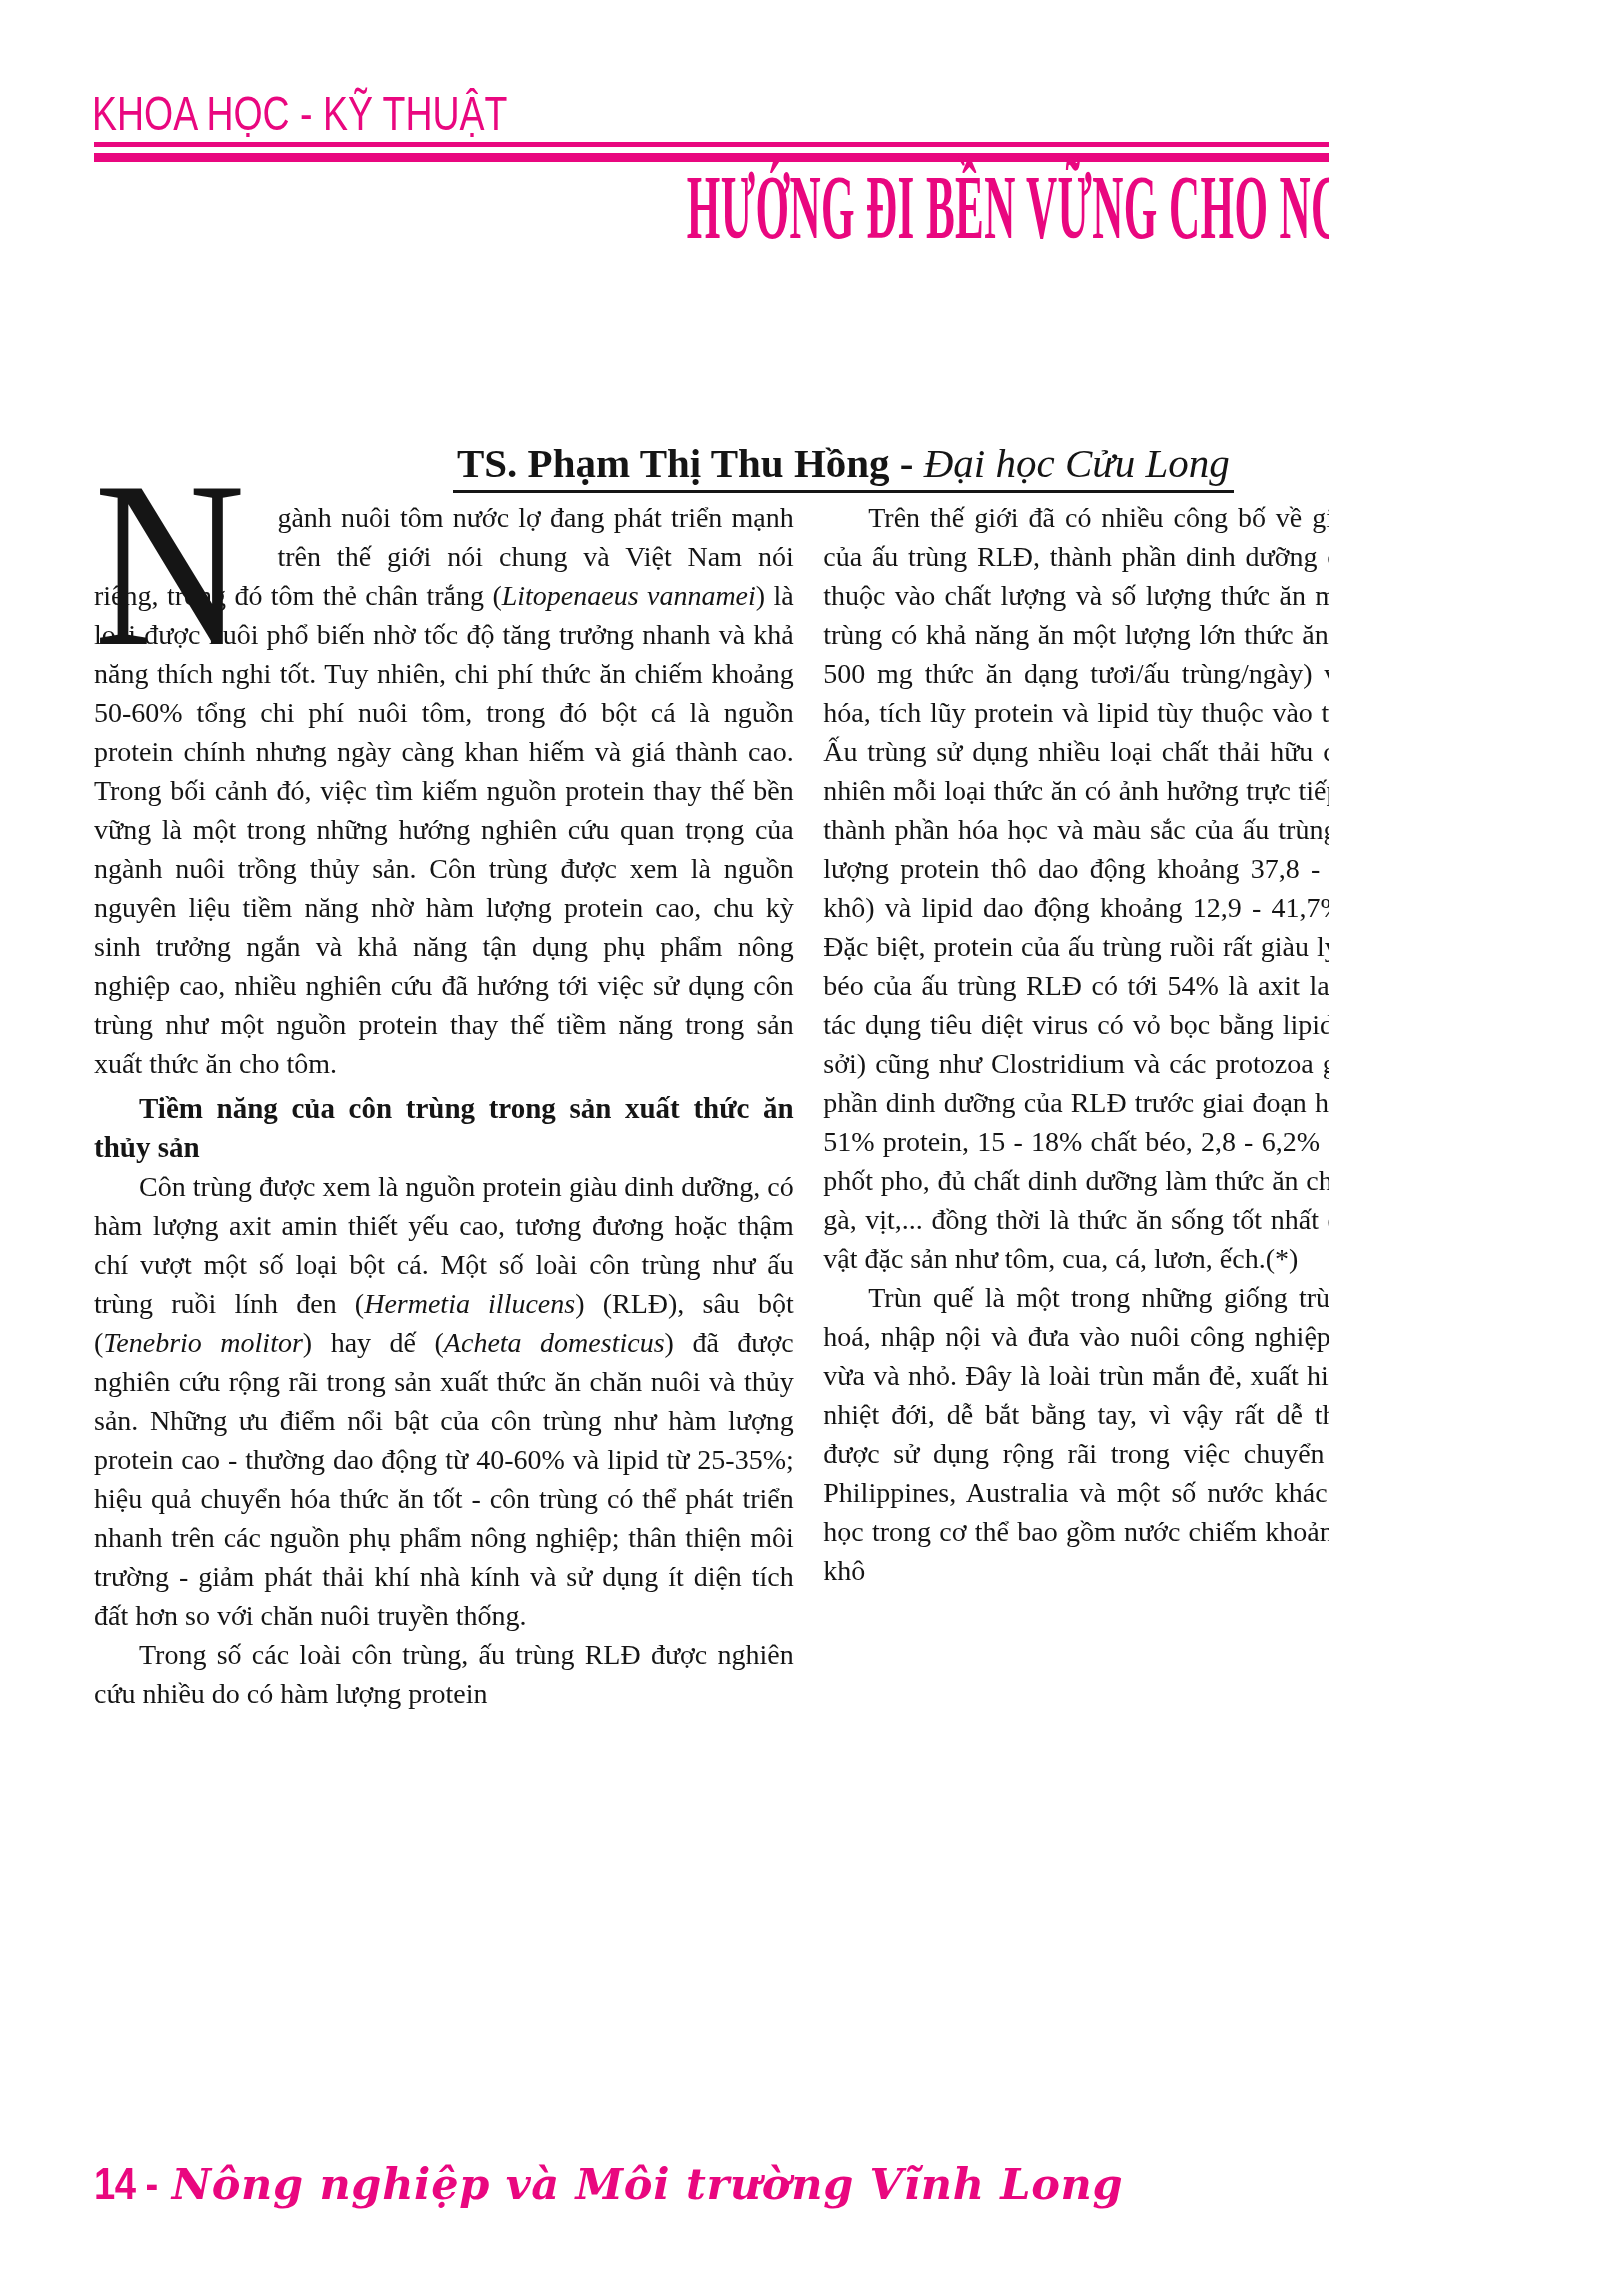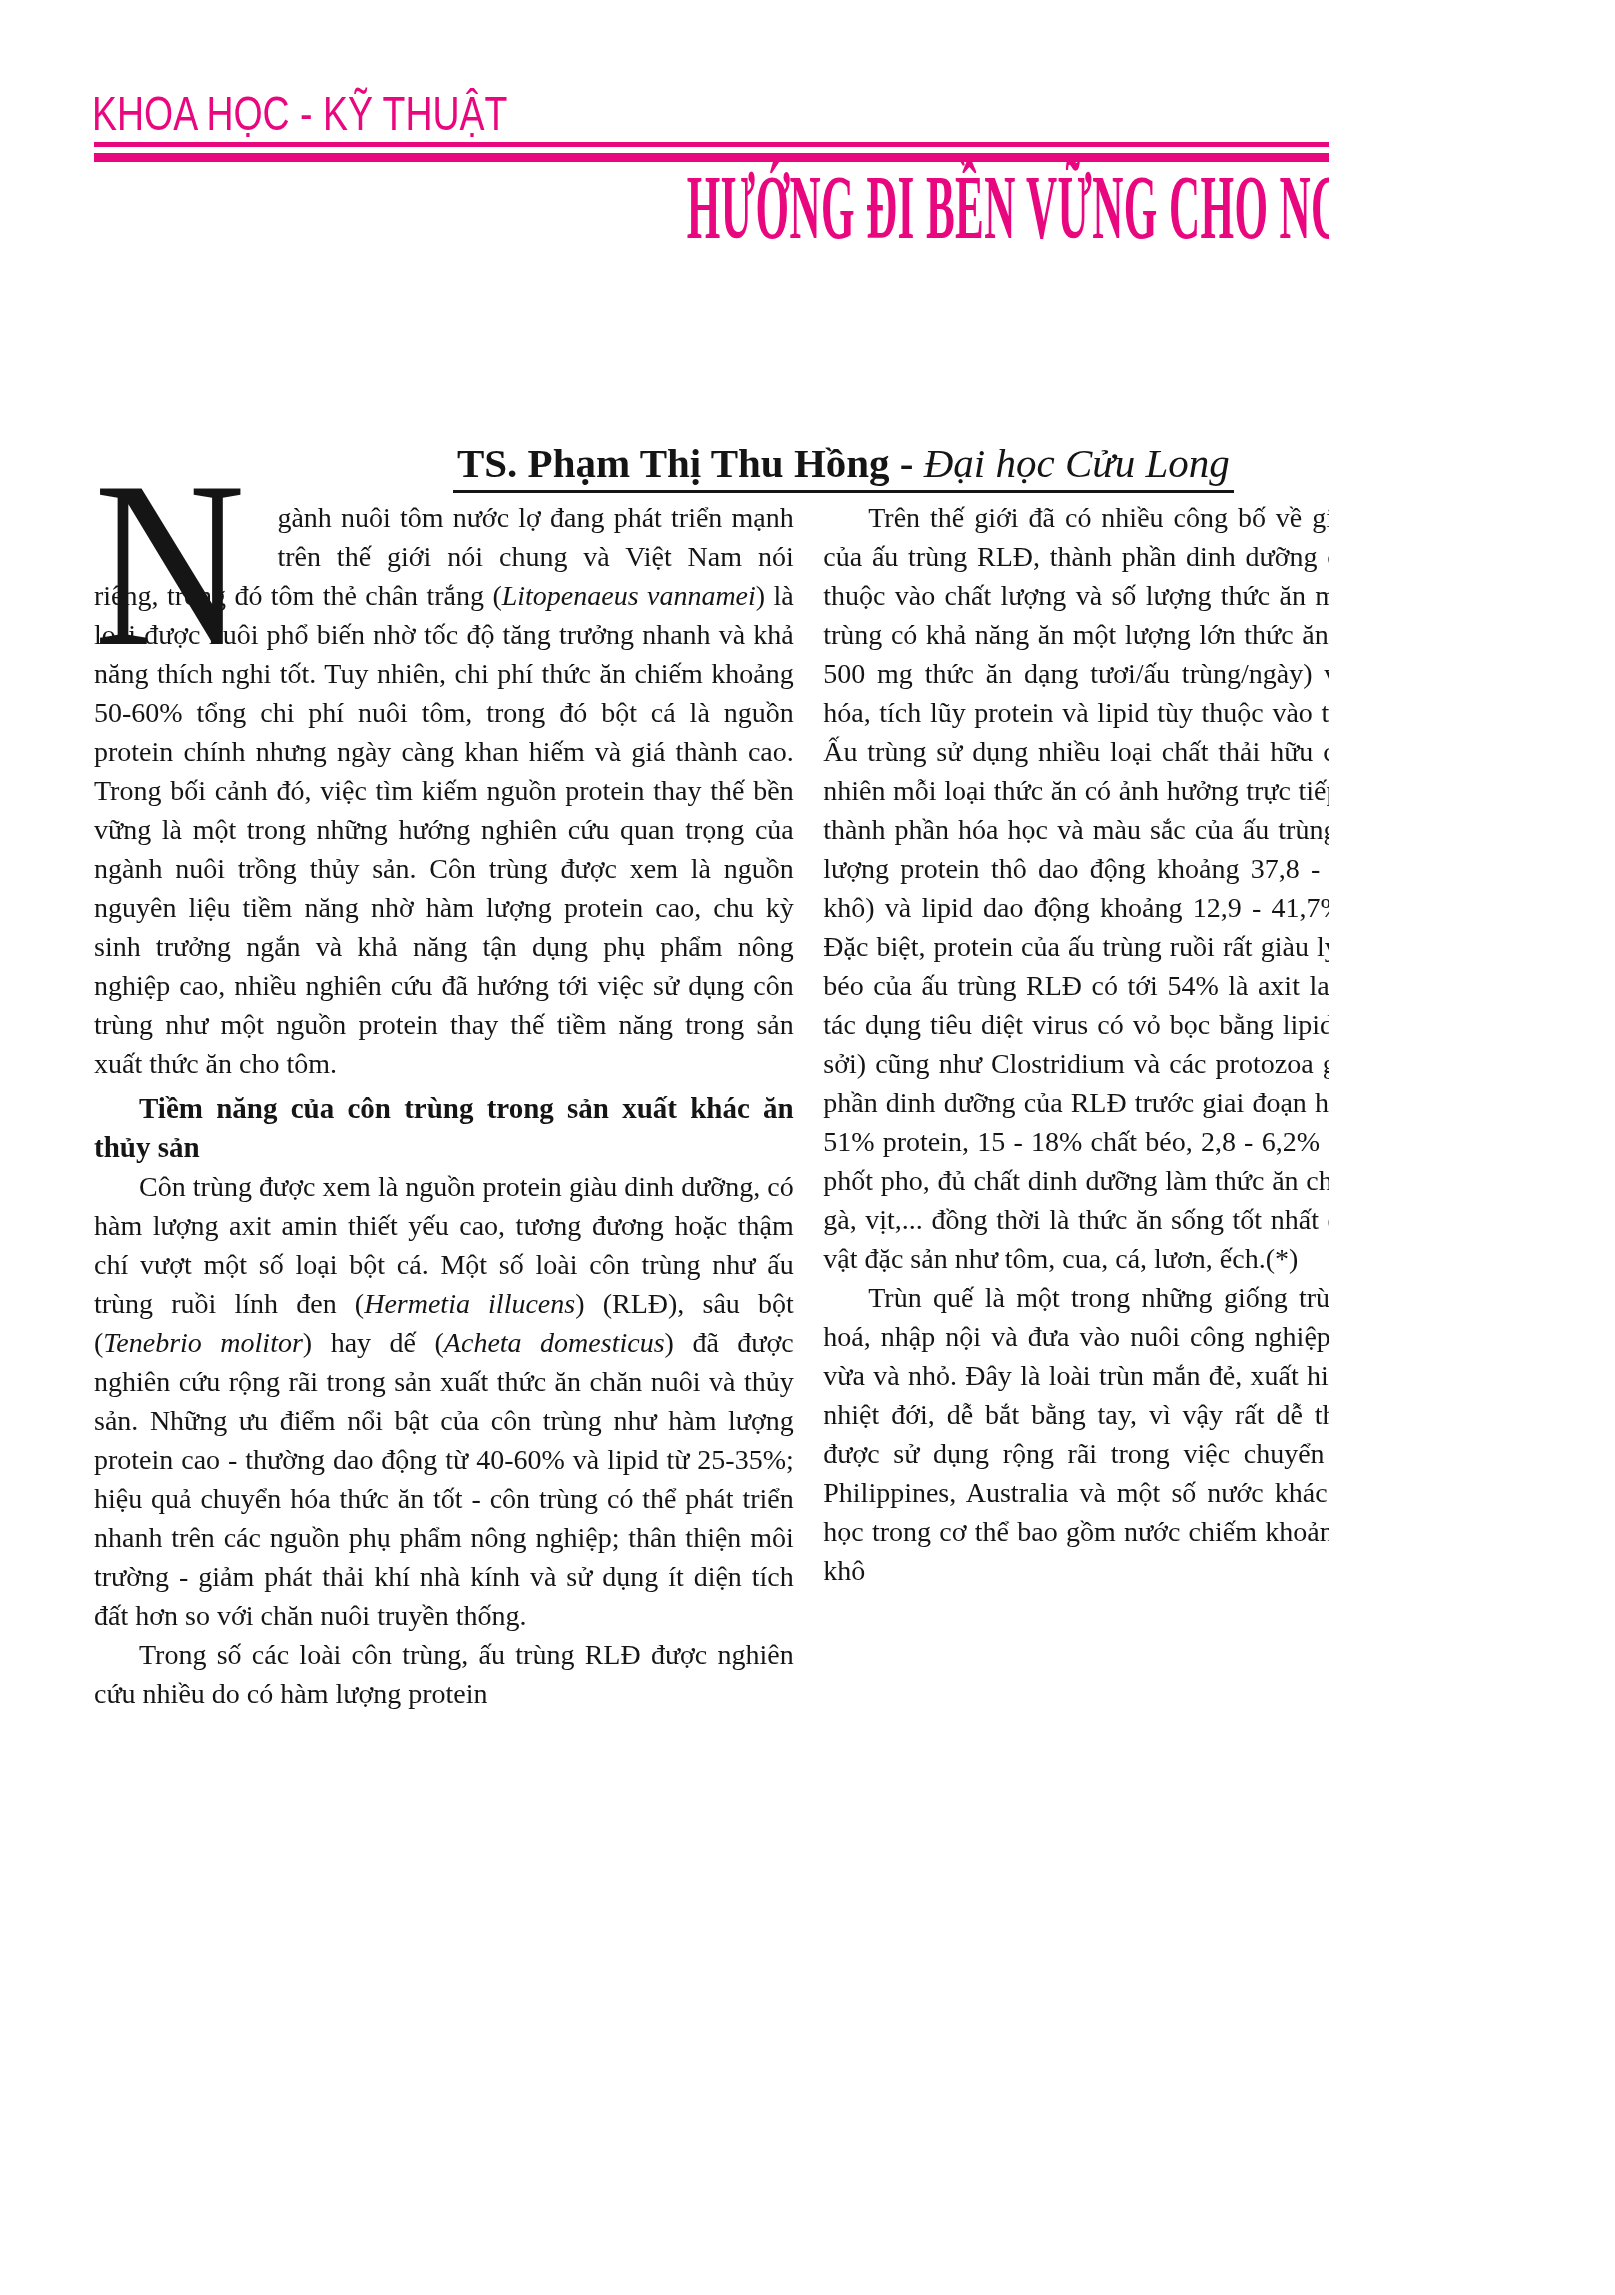--- a/index.html
+++ b/index.html
@@ -107,25 +107,29 @@
 
   <div class="byline-wrap">
     <span class="byline">
       <span class="author">TS. Phạm Thị Thu Hồng - </span><span class="affiliation">Đại học Cửu Long</span>
     </span>
   </div>
 
   <div class="columns">
     <div class="col">
         <p class="para dropcap-para"><span class="dropcap">N</span><span>gành nuôi tôm nước lợ đang phát triển mạnh trên thế giới nói chung và Việt Nam nói riêng, trong đó tôm thẻ chân trắng (</span><span class="i">Litopenaeus vannamei</span><span>) là loài được nuôi phổ biến nhờ tốc độ tăng trưởng nhanh và khả năng thích nghi tốt. Tuy nhiên, chi phí thức ăn chiếm khoảng 50-60% tổng chi phí nuôi tôm, trong đó bột cá là nguồn protein chính nhưng ngày càng khan hiếm và giá thành cao. Trong bối cảnh đó, việc tìm kiếm nguồn protein thay thế bền vững là một trong những hướng nghiên cứu quan trọng của ngành nuôi trồng thủy sản. Côn trùng được xem là nguồn nguyên liệu tiềm năng nhờ hàm lượng protein cao, chu kỳ sinh trưởng ngắn và khả năng tận dụng phụ phẩm nông nghiệp cao, nhiều nghiên cứu đã hướng tới việc sử dụng côn trùng như một nguồn protein thay thế tiềm năng trong sản xuất thức ăn cho tôm.</span></p>
-        <h2 class="subheading">Tiềm năng của côn trùng trong sản xuất khác ăn thủy sản</h2>
+        <h2 class="subheading">Tiềm năng của côn trùng trong sản xuất thức ăn thủy sản</h2>
         <p class="para"><span>Côn trùng được xem là nguồn protein giàu dinh dưỡng, có hàm lượng axit amin thiết yếu cao, tương đương hoặc thậm chí vượt một số loại bột cá. Một số loài côn trùng như ấu trùng ruồi lính đen (</span><span class="i">Hermetia illucens</span><span>) (RLĐ), sâu bột (</span><span class="i">Tenebrio molitor</span><span>) hay dế (</span><span class="i">Acheta domesticus</span><span>) đã được nghiên cứu rộng rãi trong sản xuất thức ăn chăn nuôi và thủy sản. Những ưu điểm nổi bật của côn trùng như hàm lượng protein cao - thường dao động từ 40-60% và lipid từ 25-35%; hiệu quả chuyển hóa thức ăn tốt - côn trùng có thể phát triển nhanh trên các nguồn phụ phẩm nông nghiệp; thân thiện môi trường - giảm phát thải khí nhà kính và sử dụng ít diện tích đất hơn so với chăn nuôi truyền thống.</span></p>
         <p class="para"><span>Trong số các loài côn trùng, ấu trùng RLĐ được nghiên cứu nhiều do có hàm lượng protein</span></p>
       </div>
     <div class="col">
         <p class="para"><span>Trên thế giới đã có nhiều công bố về giá trị dinh dưỡng của ấu trùng RLĐ, thành phần dinh dưỡng của ấu trùng phụ thuộc vào chất lượng và số lượng thức ăn mà nó ăn vào. Ấu trùng có khả năng ăn một lượng lớn thức ăn trong ngày (25 - 500 mg thức ăn dạng tươi/ấu trùng/ngày) và khả năng tiêu hóa, tích lũy protein và lipid tùy thuộc vào từng loại thức ăn. Ấu trùng sử dụng nhiều loại chất thải hữu cơ khác nhau tuy nhiên mỗi loại thức ăn có ảnh hưởng trực tiếp đến kích thước, thành phần hóa học và màu sắc của ấu trùng RLĐ chứa hàm lượng protein thô dao động khoảng 37,8 - 62,7% (Vật chất khô) và lipid dao động khoảng 12,9 - 41,7% (vật chất khô). Đặc biệt, protein của ấu trùng ruồi rất giàu lysine); trong chất béo của ấu trùng RLĐ có tới 54% là axit lauric (một axit có tác dụng tiêu diệt virus có vỏ bọc bằng lipid (như virus HIV, sởi) cũng như Clostridium và các protozoa gây bệnh). Thành phần dinh dưỡng của RLĐ trước giai đoạn hóa nhộng là: 43 - 51% protein, 15 - 18% chất béo, 2,8 - 6,2% canxi, 1,0 - 1,2% phốt pho, đủ chất dinh dưỡng làm thức ăn chăn nuôi như heo, gà, vịt,... đồng thời là thức ăn sống tốt nhất để nuôi các động vật đặc sản như tôm, cua, cá, lươn, ếch.(*)</span></p>
         <p class="para"><span>Trùn quế là một trong những giống trùn đã được thuần hoá, nhập nội và đưa vào nuôi công nghiệp với các quy mô vừa và nhỏ. Đây là loài trùn mắn đẻ, xuất hiện rải rác ở vùng nhiệt đới, dễ bắt bằng tay, vì vậy rất dễ thu hoạch. Chúng được sử dụng rộng rãi trong việc chuyển hóa chất thải ở Philippines, Australia và một số nước khác.Thành phần hóa học trong cơ thể bao gồm nước chiếm khoảng 80 - 85%, chất khô</span></p>
       </div>
   </div>
 
+  <div class="footer">
+    <span class="page-num">14 - </span>
+    <span class="journal">Nông nghiệp và Môi trường Vĩnh Long</span>
+  </div>
 
 </div>
 
 
 </body></html>

